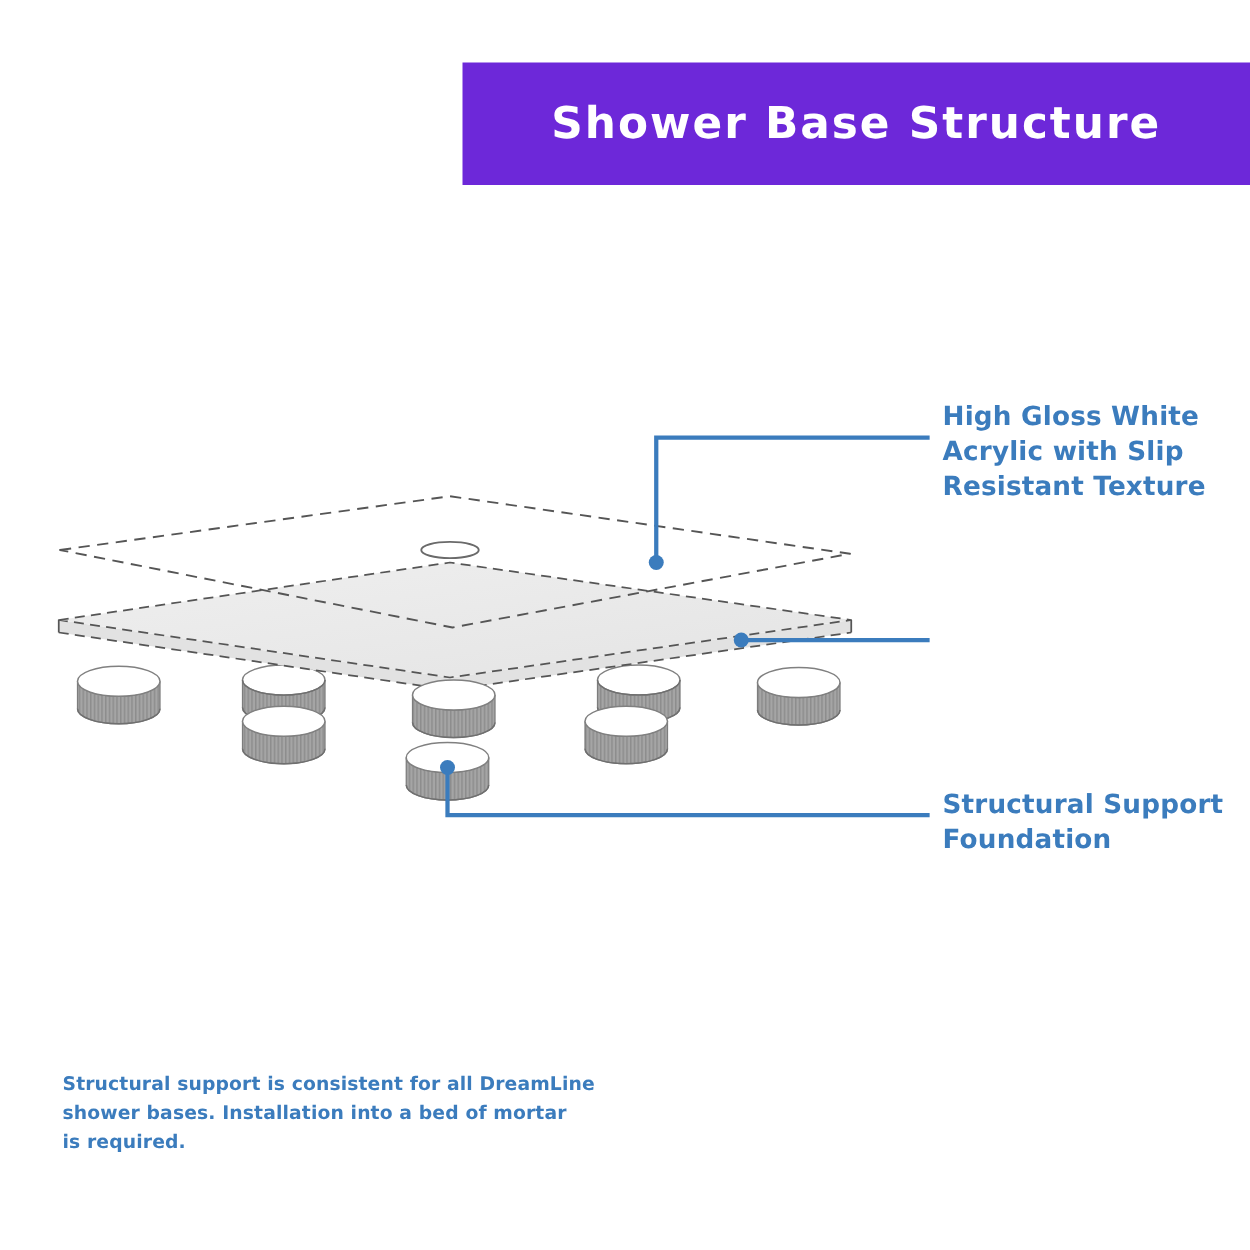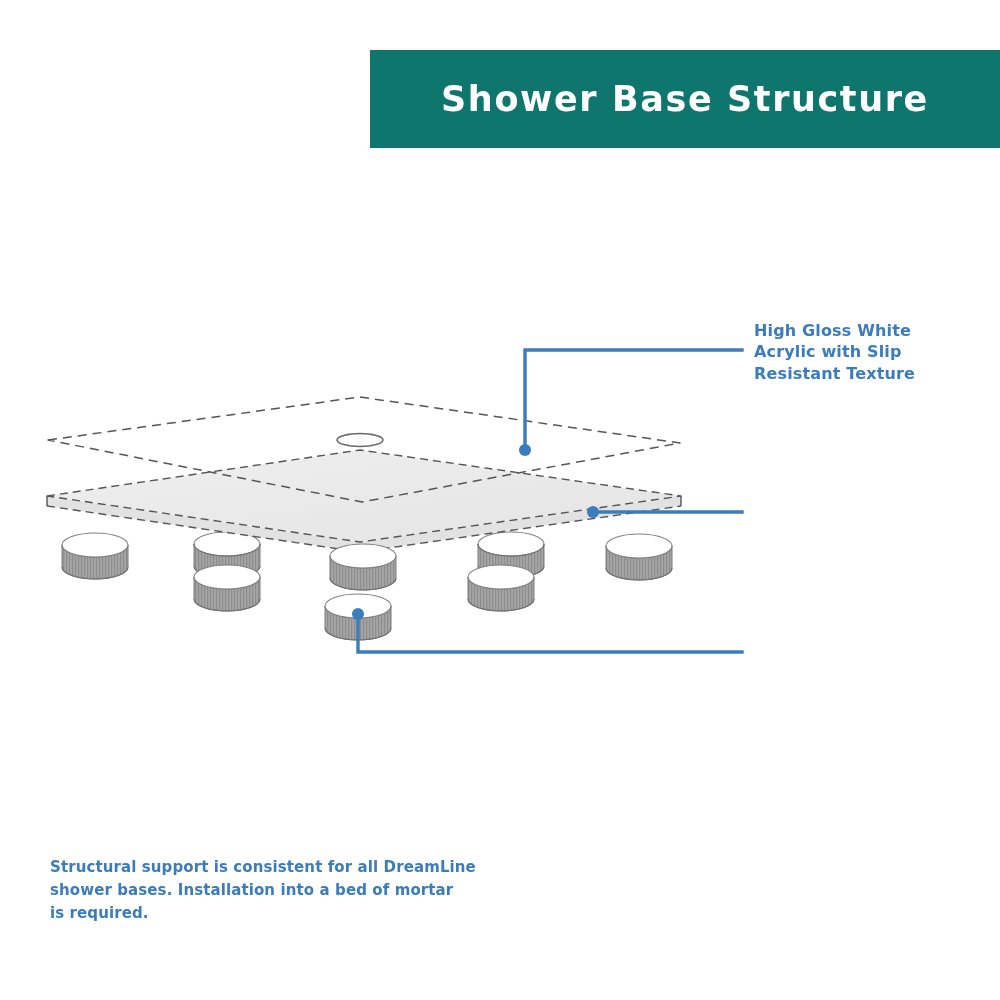--- a/index.html
+++ b/index.html
@@ -10,42 +10,42 @@
     position:relative;
     overflow:hidden;
   }
   #stage{position:absolute;left:0;top:0;width:1000px;height:1000px;}
 
   
   .banner{
     position:absolute;
     left:370px;top:50px;
     width:630px;height:98px;
-    background:#0f766e;
+    background:#6d28d9;
     display:flex;align-items:center;justify-content:center;
   }
   .banner-title{
     color:#ffffff;
     font-family:"DejaVu Sans", sans-serif;
     font-size:35px;
     font-weight:bold;
     letter-spacing:1.6px;
     white-space:nowrap;
     text-align:center;
   }
 
   
   #diagram{position:absolute;left:0;top:280px;width:1000px;height:420px;}
 
   
   .callout{
     position:absolute;
     color:#3b7cbd;
     font-family:"DejaVu Sans", sans-serif;
-    font-size:16px;
+    font-size:21px;
     font-weight:bold;
     line-height:1.33;
     letter-spacing:0.15px;
     white-space:pre-line;
   }
   #callout-1{left:754px;top:320px;width:230px;}
   #callout-2{left:754px;top:489px;width:230px;}
   #callout-3{left:754px;top:630px;width:230px;}
 
   
@@ -166,18 +166,20 @@
       <path d="M358 334 L358 372 L742 372" fill="none" stroke="#3b7cbd" stroke-width="3.4" stroke-linecap="square"></path>
       <circle cx="358" cy="334" r="6" fill="#3b7cbd"></circle>
     </g>
   </svg>
 
   <div class="callout" id="callout-1">High Gloss White
 Acrylic with Slip
 Resistant Texture</div>
 
 
+  <div class="callout" id="callout-3">Structural Support
+Foundation</div>
 
   <div class="caption">Structural support is consistent for all DreamLine
 shower bases. Installation into a bed of mortar
 is required.</div>
 
 </div>
 
 </body></html>

